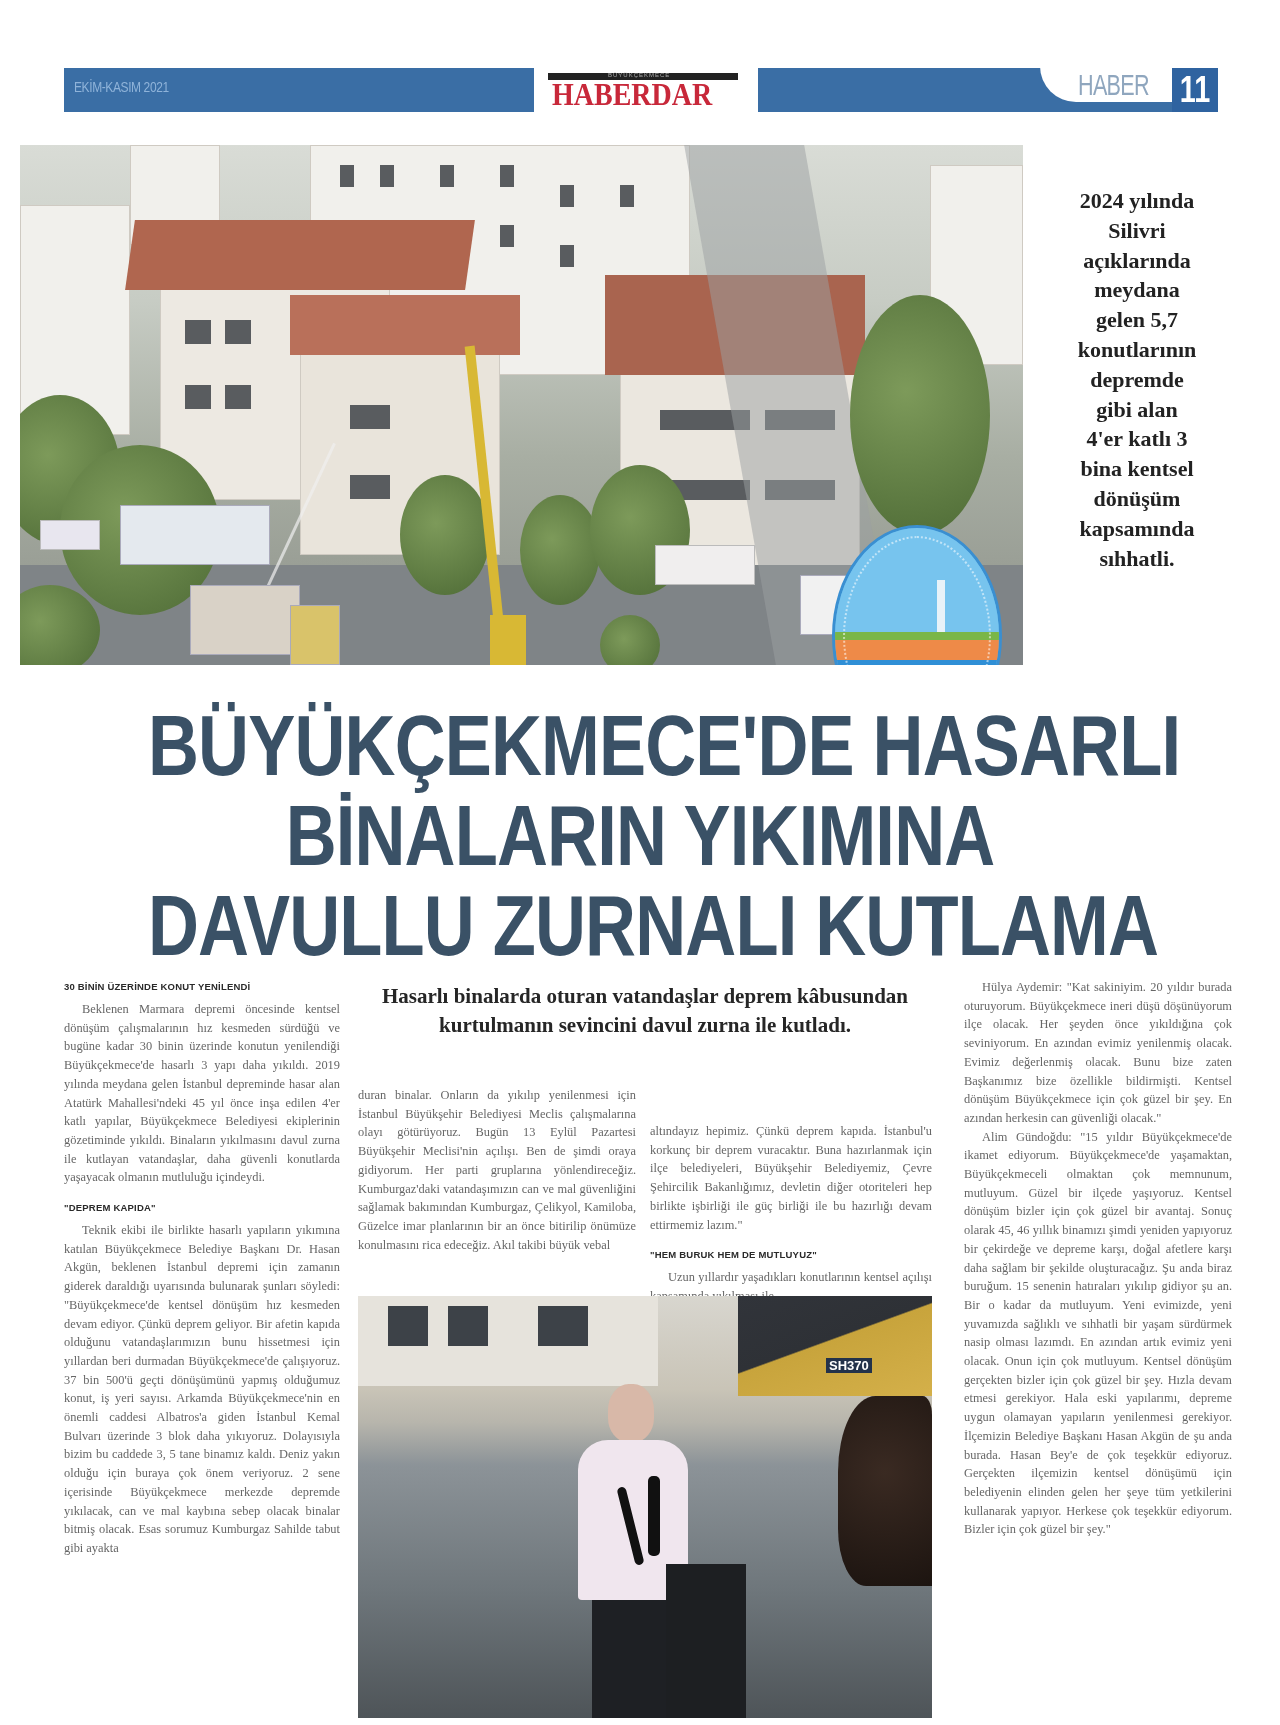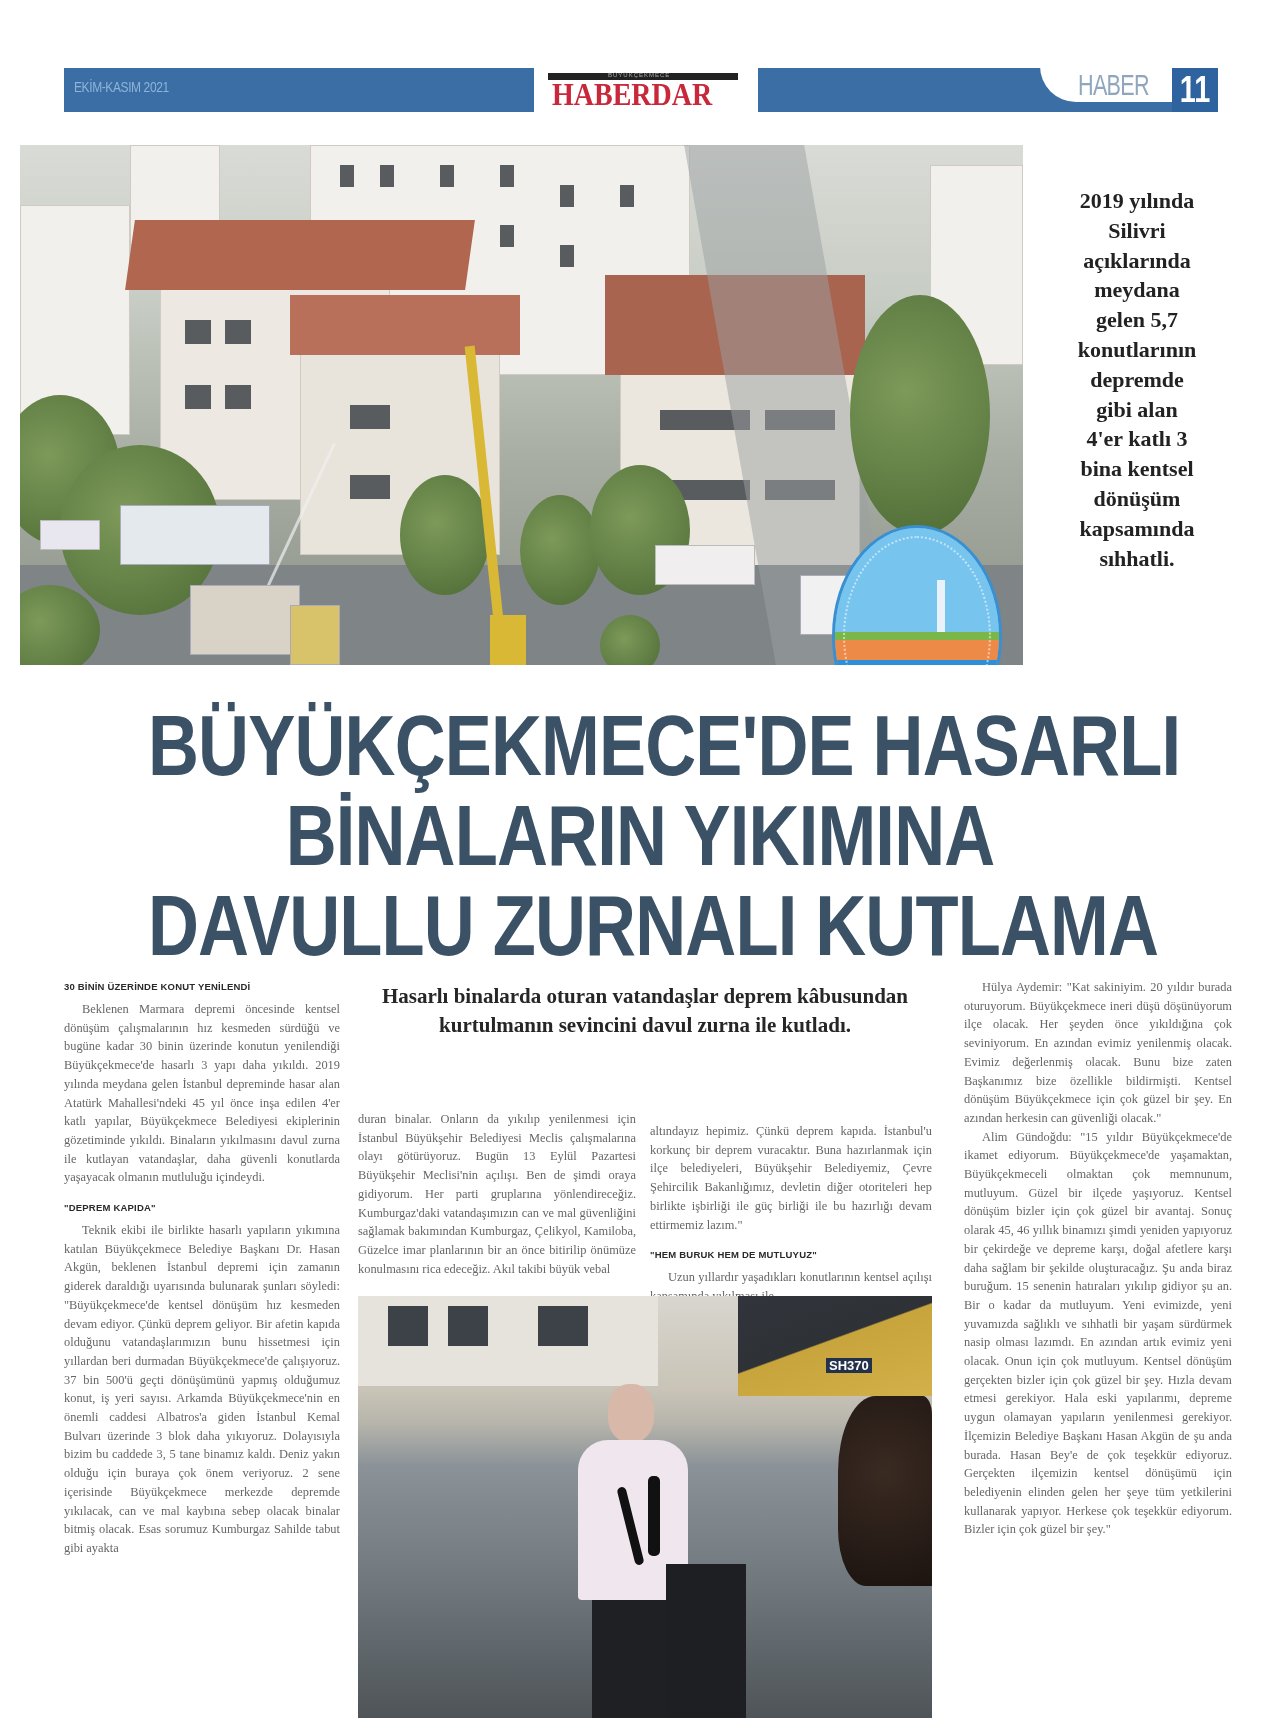--- a/index.html
+++ b/index.html
@@ -44,21 +44,21 @@
   
   .headline { position: absolute; left: 40px; top: 700px; width: 1200px; text-align: center; font-family: "Liberation Sans", sans-serif; font-weight: bold; color: #3a5166; font-size: 86px; line-height: 90px; letter-spacing: -1px; }
   .headline .line { display: block; white-space: nowrap; transform: scaleX(0.82); transform-origin: center; }
 
   
   .col { position: absolute; font-family: "Liberation Serif", serif; font-size: 12.4px; line-height: 18.7px; color: #666; text-align: justify; }
   .col p { text-indent: 18px; }
   .col .noindent { text-indent: 0; }
   .subhead { font-family: "Liberation Sans", sans-serif; font-weight: bold; font-size: 9.5px; color: #2a2a2a; letter-spacing: 0.2px; text-indent: 0; margin: 2px 0 6px 0; line-height: 14px; text-transform: uppercase; }
   .col-1 { left: 64px; top: 978px; width: 276px; }
-  .col-2 { left: 358px; top: 1110px; width: 278px; }
+  .col-2 { left: 358px; top: 1086px; width: 278px; }
   .col-3 { left: 650px; top: 1086px; width: 282px; margin-top: 36px; }
   .col-4 { left: 964px; top: 978px; width: 268px; }
   .spacer { height: 12px; }
 
   .deck { position: absolute; left: 358px; top: 982px; width: 574px; text-align: center; font-family: "Liberation Serif", serif; font-weight: bold; font-size: 21px; line-height: 29px; color: #262626; }
 
   
   .photo2 { position: absolute; left: 358px; top: 1296px; width: 574px; height: 422px; overflow: hidden; background: #767d82; }
   .p2-bg { position: absolute; inset: 0; background: linear-gradient(180deg, #d8d6cf 0%, #c9c4b7 22%, #b7b5ac 30%, #8c9398 40%, #6e767b 70%, #4e5458 100%); }
   .p2-bldg { position: absolute; left: 0; top: 0; width: 300px; height: 90px; background: #e6e3dc; }
@@ -156,21 +156,21 @@
     <div class="seal-tower"></div>
     <div class="seal-green"></div>
     <div class="seal-orange"></div>
     <div class="seal-bottom"></div>
     <div class="seal-ring"></div>
 
   </div>
 </figure>
 
 <div class="side-caption">
-  <div>2019 yılında</div>
+  <div>2024 yılında</div>
   <div>Silivri</div>
   <div>açıklarında</div>
   <div>meydana</div>
   <div>gelen 5,7</div>
   <div>konutlarının</div>
   <div>depremde</div>
   <div>gibi alan</div>
   <div>4'er katlı 3</div>
   <div>bina kentsel</div>
   <div>dönüşüm</div>

